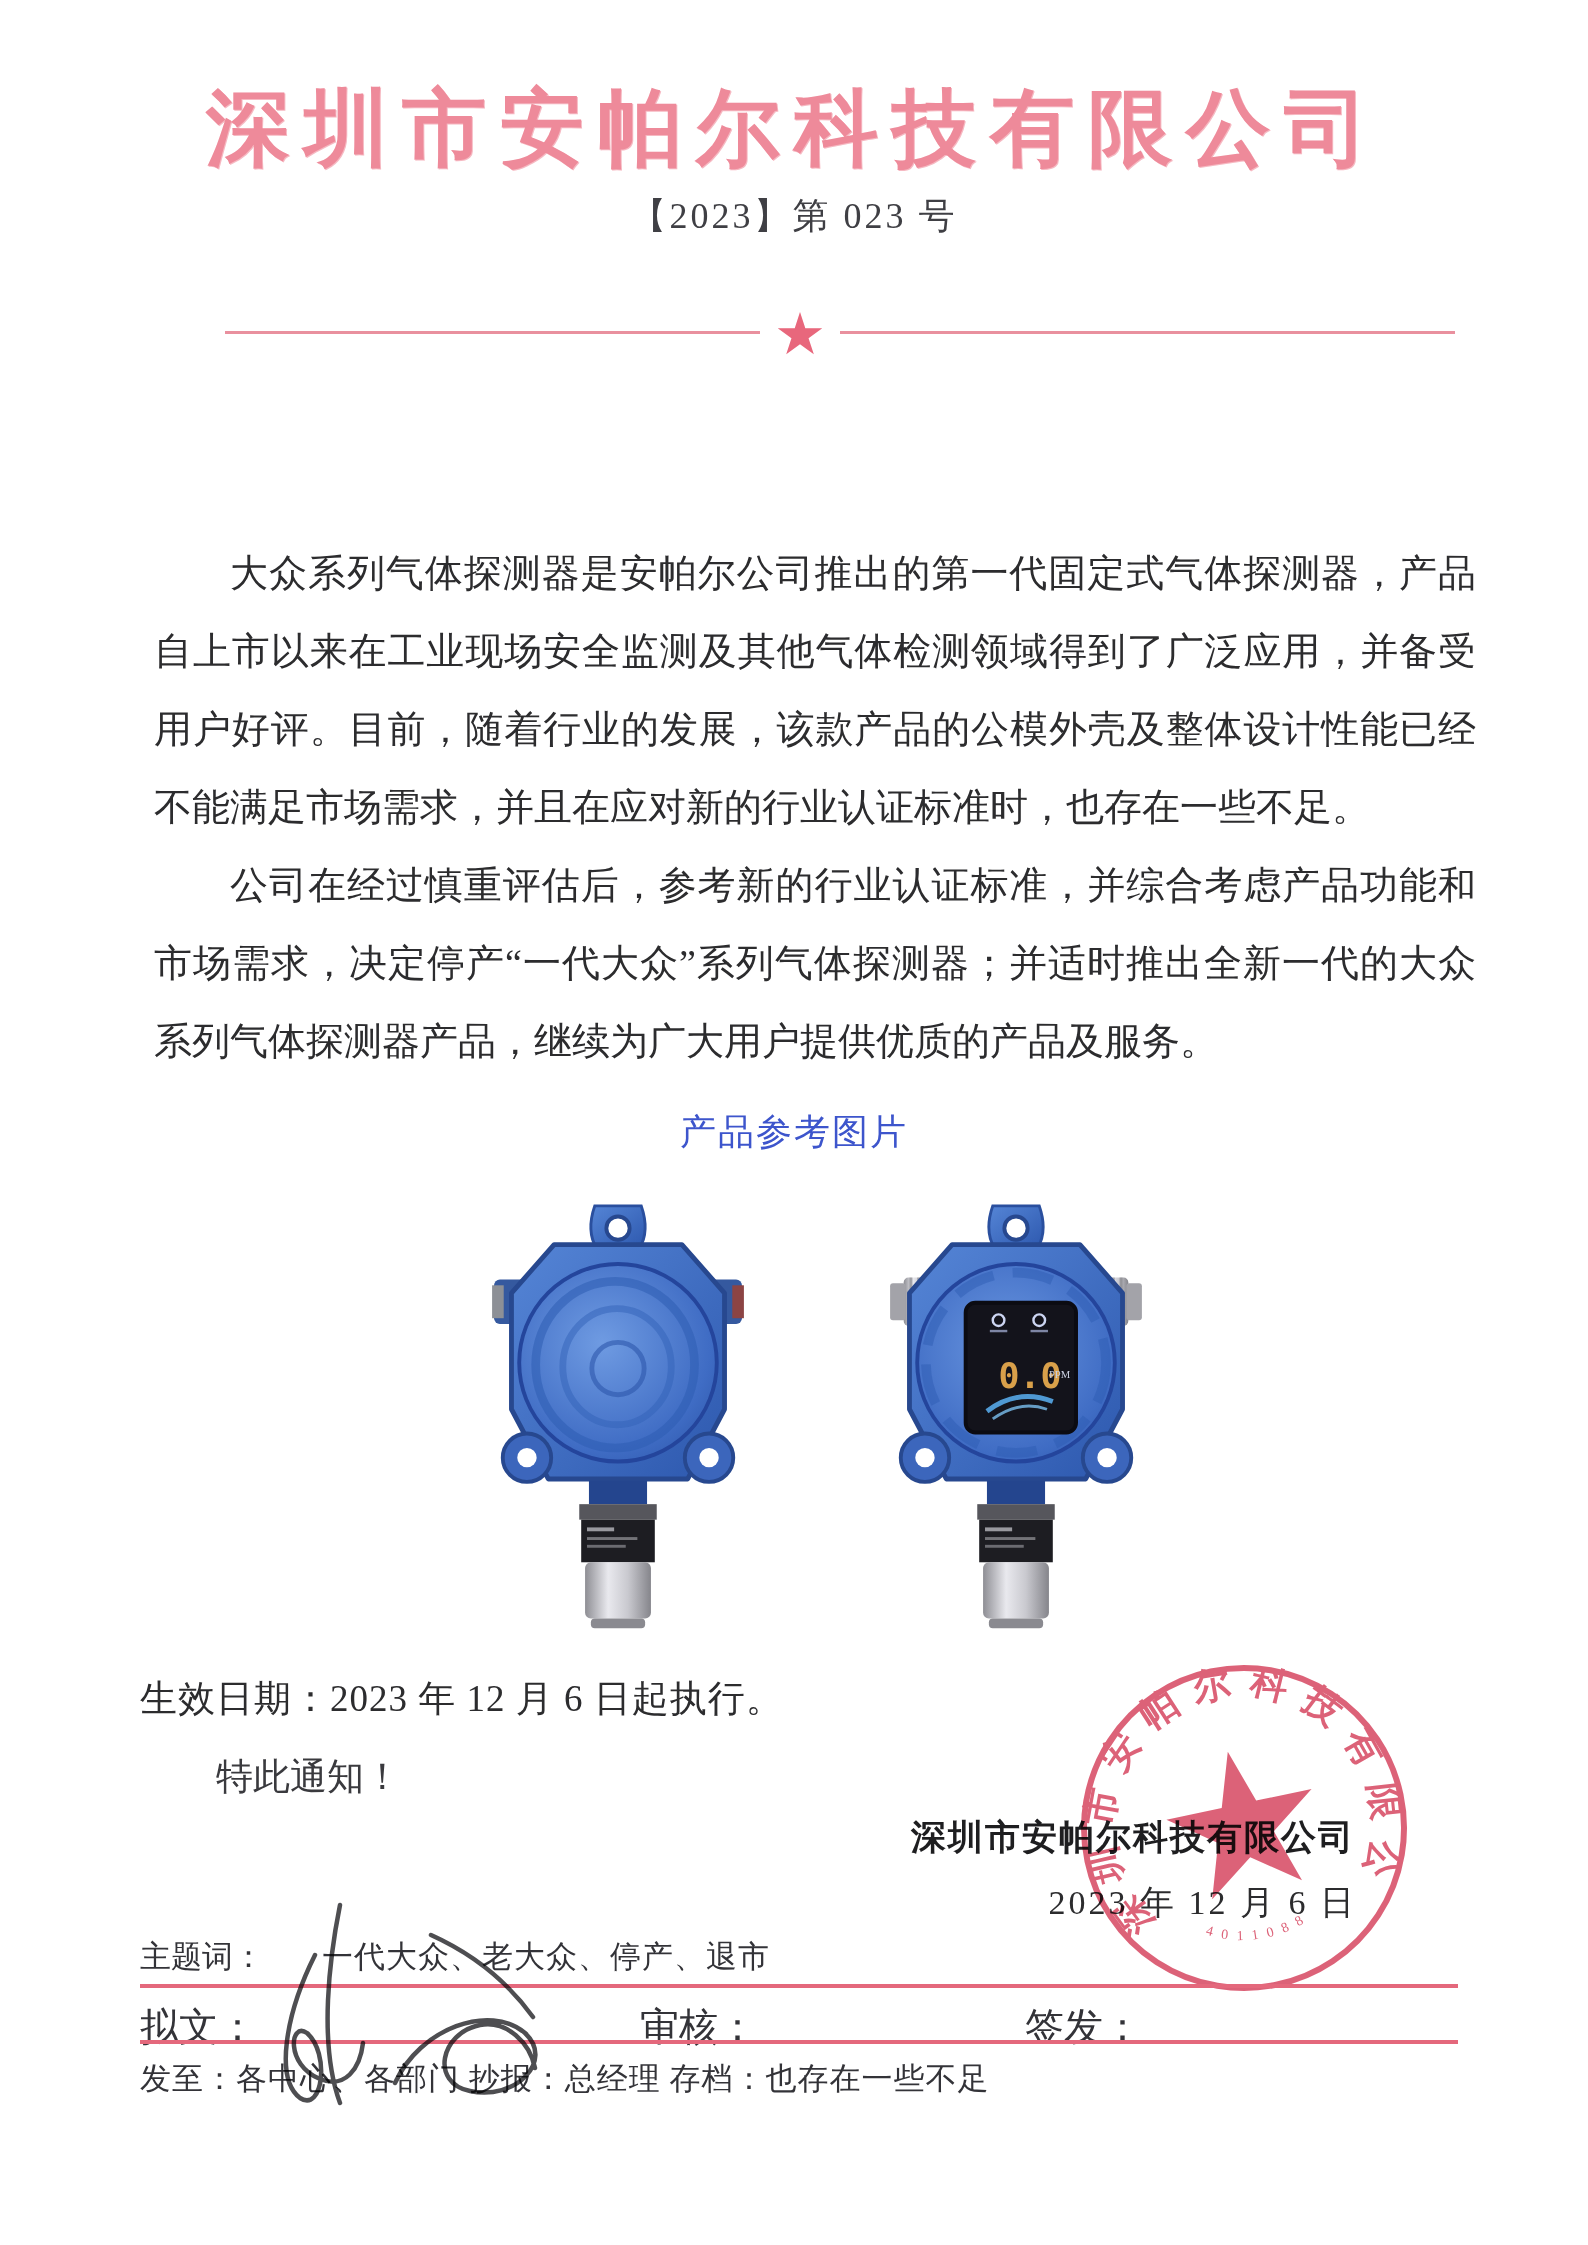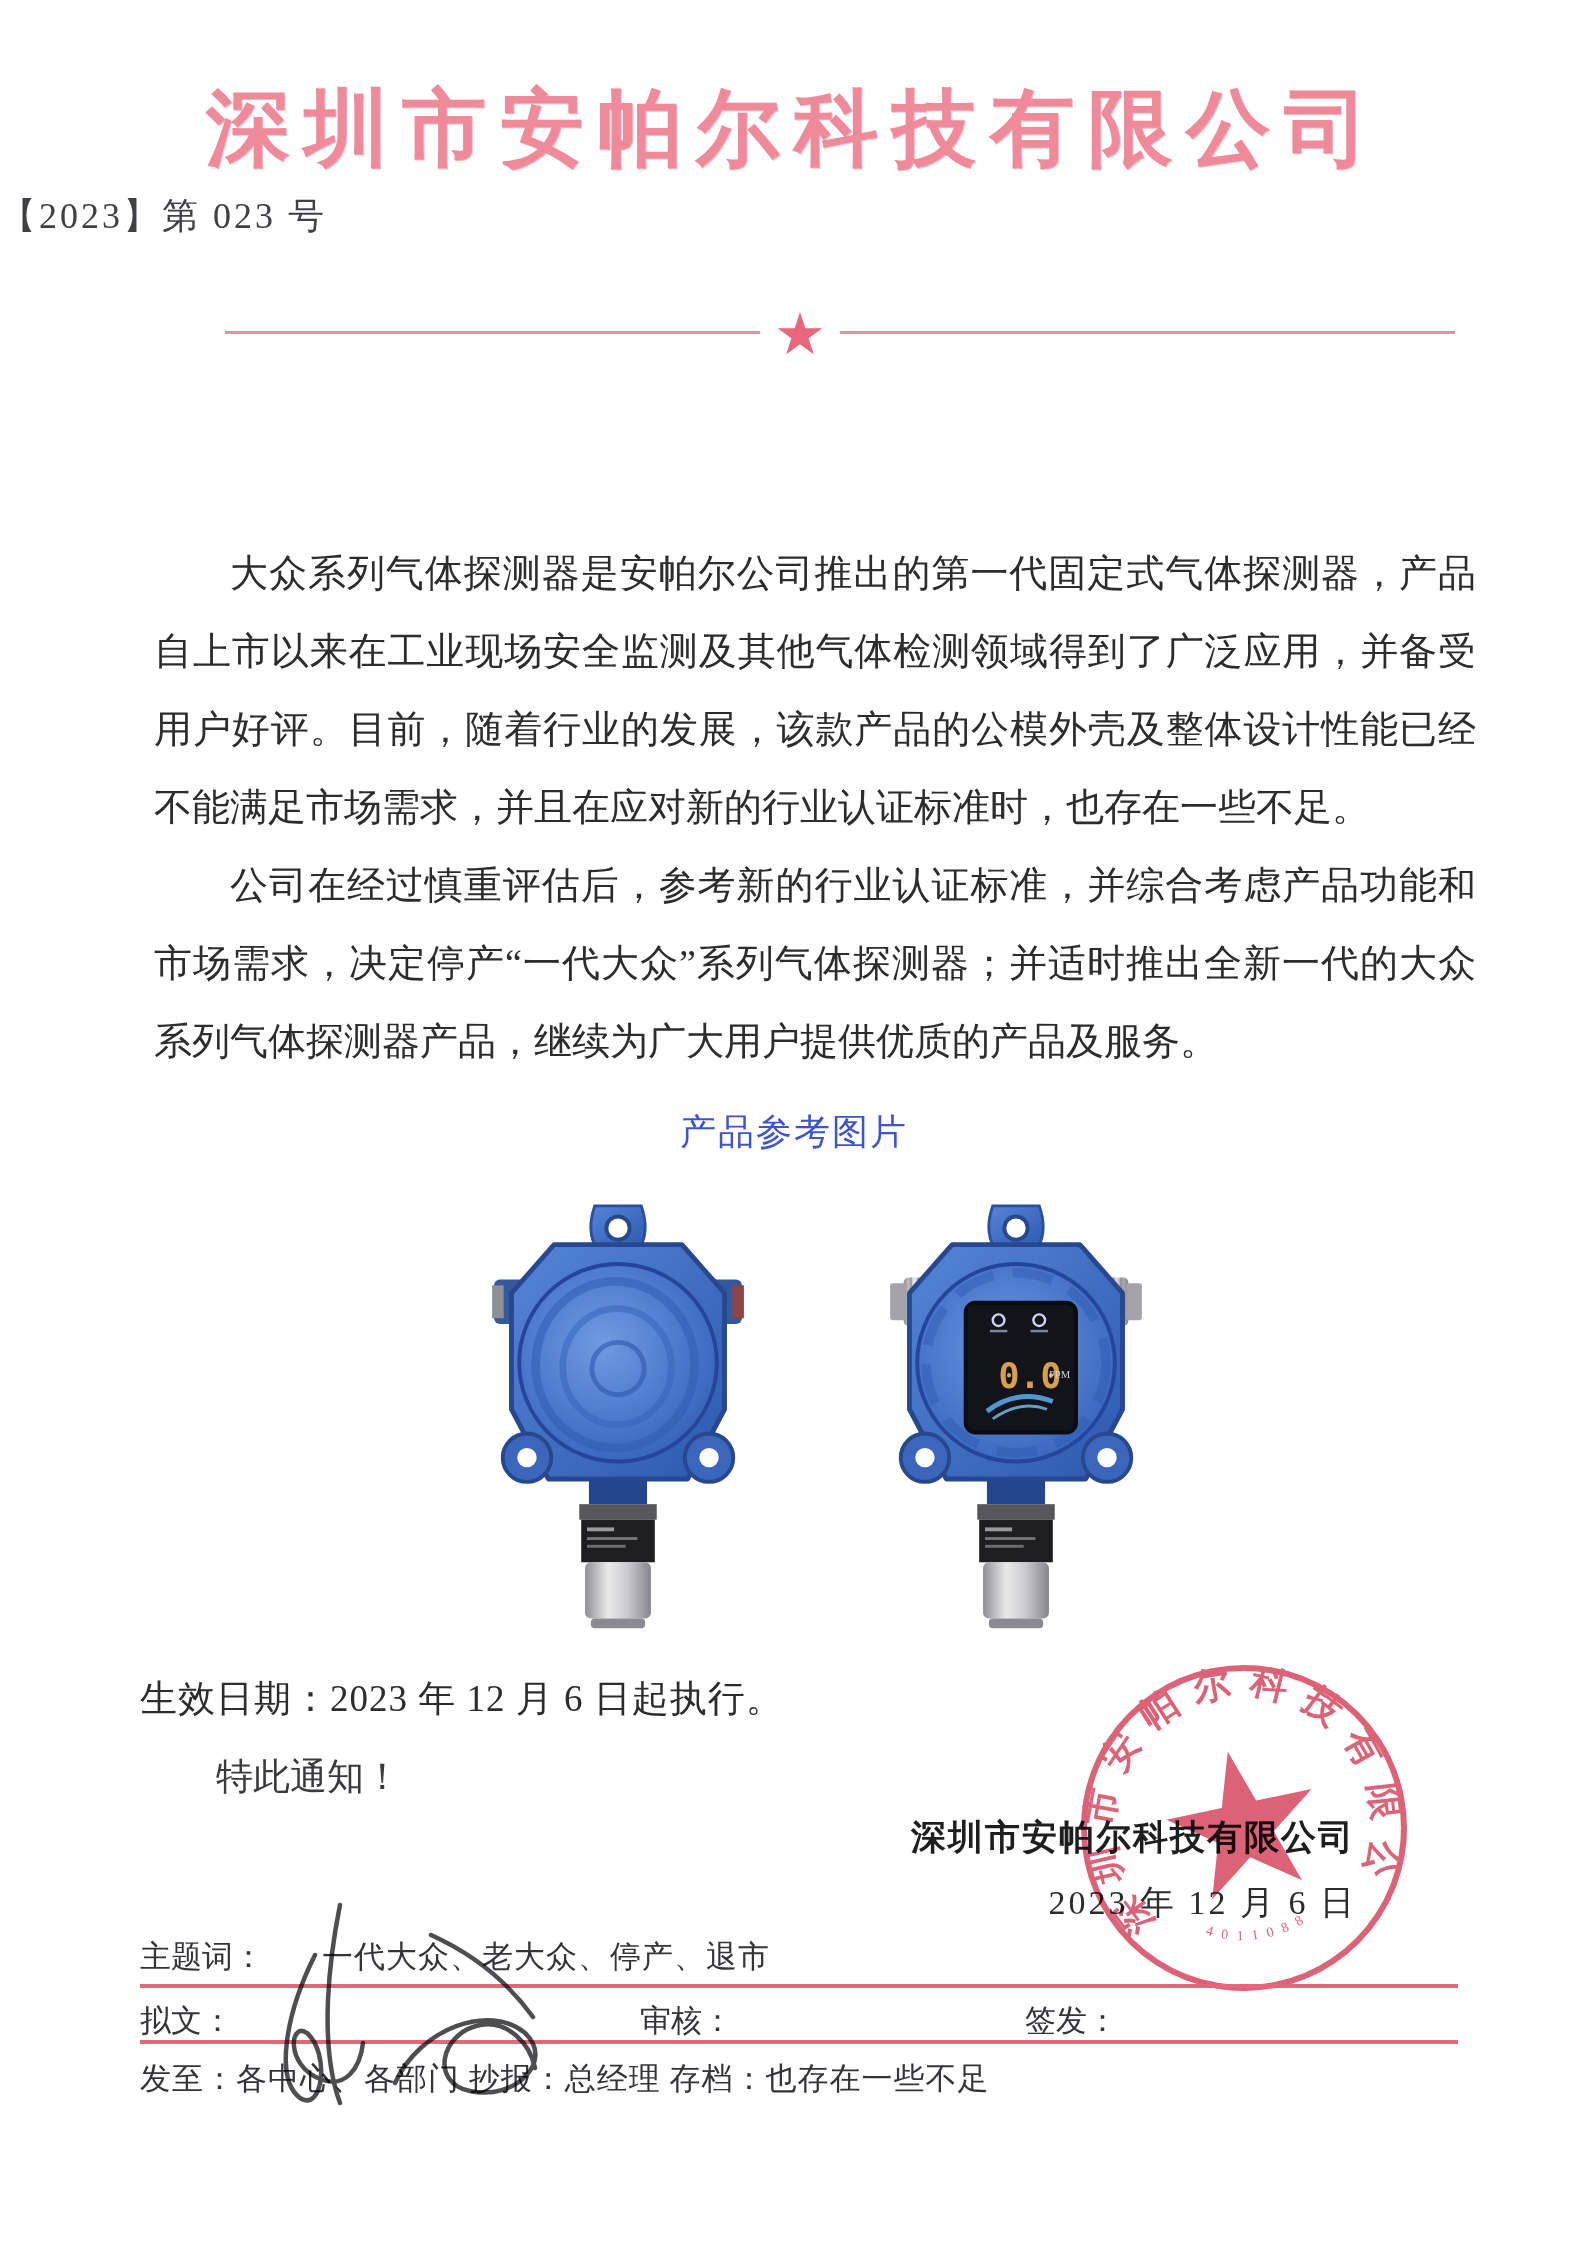--- a/index.html
+++ b/index.html
@@ -14,21 +14,21 @@
   .company-header{
     position:absolute;top:72px;left:0;width:100%;
     text-align:center;
     font-size:84px;font-weight:600;letter-spacing:14px;
     color:#ee8a9a;
     text-shadow:1px 1px 0 #f6b9c2;
     white-space:nowrap;
   }
   .doc-number{
     position:absolute;top:192px;left:0;width:100%;
-    text-align:left;
+    text-align:center;
     font-size:36px;color:#3f3f44;letter-spacing:3px;
   }
   .divider{
     position:absolute;top:300px;left:225px;width:1230px;height:64px;
     display:flex;align-items:center;
   }
   .divider .rule{height:3px;background:#e9909e;}
   .divider .rule.left{flex:1 1 0;}
   .divider .rule.right{flex:1.15 1 0;}
   .divider .star{
@@ -81,21 +81,21 @@
     mix-blend-mode:multiply;
   }
   .footer-row1{
     position:absolute;top:1936px;left:140px;width:1318px;
     font-size:31px;color:#333338;display:flex;
   }
   .footer-row1 .value{margin-left:58px;letter-spacing:1px;}
   .red-rule{position:absolute;left:140px;width:1318px;height:4px;background:#e4687c;}
   .red-rule.r1{top:1984px;}
   .red-rule.r2{top:2040px;}
-  .footer-row2{position:absolute;top:2000px;left:0;width:100%;height:40px;font-size:31px;color:#333338;}
+  .footer-row2{position:absolute;top:2000px;left:0;width:100%;height:40px;font-size:39px;color:#333338;}
   .footer-row2 .lbl{position:absolute;}
   .footer-row2 .lbl.draft{left:140px;}
   .footer-row2 .lbl.review{left:640px;}
   .footer-row2 .lbl.issue{left:1025px;}
   .footer-row3{
     position:absolute;top:2058px;left:140px;
     font-size:31px;color:#333338;letter-spacing:1px;
   }
   .mono{font-family:"DejaVu Sans Mono",monospace;}
 </style>

